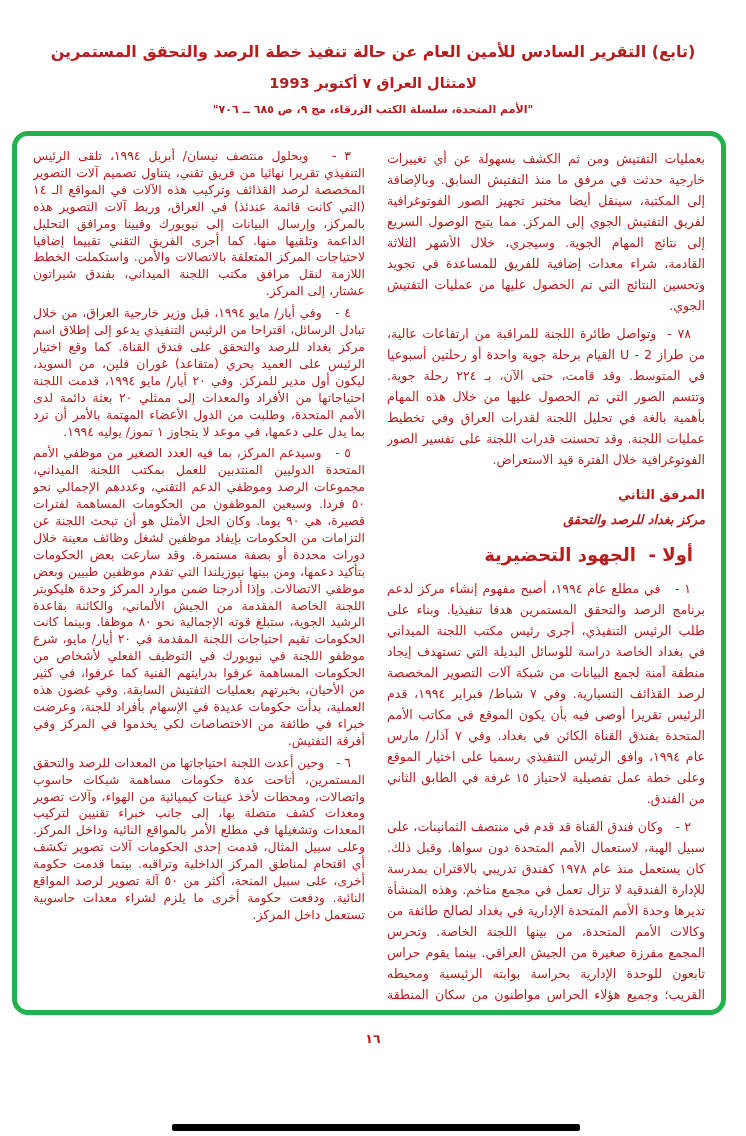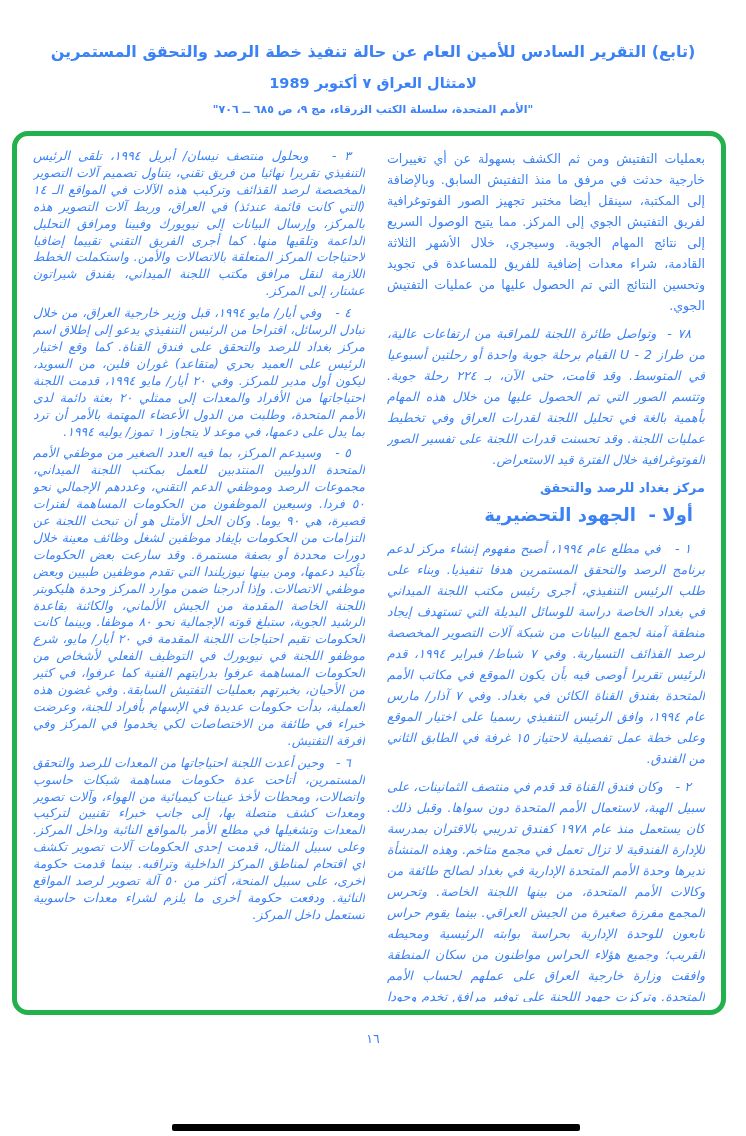--- a/index.html
+++ b/index.html
@@ -1,21 +1,21 @@
 <!DOCTYPE html>
 <html lang="ar"><head>
 <meta charset="utf-8">
 <style>
   html,body{margin:0;padding:0;background:#ffffff;}
   .page{
     position:relative;
     width:746px;height:1136px;
     background:#ffffff;
     font-family:"DejaVu Sans","Liberation Sans",sans-serif;
-    color:#3b82f6;
+    color:#b91c1c;
     overflow:hidden;
   }
   
   .header{
     position:absolute;top:42px;left:0;right:0;
     text-align:center;
   }
   .title1{font-size:16px;font-weight:bold;letter-spacing:0;}
   .title2{font-size:14.5px;font-weight:bold;margin-top:14px;}
   .source{font-size:11px;font-weight:bold;margin-top:12px;}
@@ -37,62 +37,63 @@
   }
   .col{overflow:hidden;}
   .col-right{flex:none;width:318px;font-size:12.6px;line-height:21px;}
   .col-left{flex:1;font-size:12.4px;line-height:16.9px;}
   .col p{
     margin:0 0 7px 0;
     text-align:justify;
     text-justify:inter-word;
   }
   .col-left p{margin-bottom:5px;}
-  p.num{text-indent:14px;font-style:italic;}
+  p.num{text-indent:14px;}
   .h-bold{
     font-weight:bold;font-size:12.8px;
     text-align:right;
   }
   .h-annex{margin:14px 0 4px 0;}
-  .h-annex-sub{margin:0 0 6px 0;}
+  .h-annex-sub{margin:0 0 14px 0;font-style:italic;}
   .h-section{
     font-weight:bold;font-size:18px;
     text-indent:12px;
     margin:2px 0 13px 0;
   }
   
   .page-number{
     position:absolute;top:1031px;left:0;right:0;
     text-align:center;
-    font-size:12.5px;font-weight:normal;
+    font-size:12.5px;font-weight:bold;
   }
   .scan-bar{
     position:absolute;left:172px;top:1124px;
     width:408px;height:7px;
     background:#000000;
     border-radius:2px;
   }
 </style>
 </head>
 <body>
 
 <div class="page">
 
   <div class="header" dir="rtl">
     <div class="title1">(تابع) التقرير السادس للأمين العام عن حالة تنفيذ خطة الرصد والتحقق المستمرين</div>
-    <div class="title2">لامتثال العراق ٧ أكتوبر 1989</div>
+    <div class="title2">لامتثال العراق ٧ أكتوبر 1993</div>
     <div class="source">"الأمم المتحدة، سلسلة الكتب الزرقاء، مج ٩، ص ٦٨٥ ــ ٧٠٦"</div>
   </div>
 
   <div class="frame">
     <div class="columns" dir="rtl">
 
       <div class="col col-right">
         <p>بعمليات التفتيش ومن ثم الكشف بسهولة عن أي تغييرات خارجية حدثت في مرفق ما منذ التفتيش السابق. وبالإضافة إلى المكتبة، سينقل أيضا مختبر تجهيز الصور الفوتوغرافية لفريق التفتيش الجوي إلى المركز. مما يتيح الوصول السريع إلى نتائج المهام الجوية. وسيجري، خلال الأشهر الثلاثة القادمة، شراء معدات إضافية للفريق للمساعدة في تجويد وتحسين النتائج التي تم الحصول عليها من عمليات التفتيش الجوي.</p>
         <p class="num">٧٨ -&nbsp;&nbsp;وتواصل طائرة اللجنة للمراقبة من ارتفاعات عالية، من طراز 2 - U القيام برحلة جوية واحدة أو رحلتين أسبوعيا في المتوسط. وقد قامت، حتى الآن، بـ ٢٢٤ رحلة جوية. وتتسم الصور التي تم الحصول عليها من خلال هذه المهام بأهمية بالغة في تحليل اللجنة لقدرات العراق وفي تخطيط عمليات اللجنة. وقد تحسنت قدرات اللجنة على تفسير الصور الفوتوغرافية خلال الفترة قيد الاستعراض.</p>
+        <div class="h-bold h-annex">المرفق الثاني</div>
         <div class="h-bold h-annex-sub">مركز بغداد للرصد والتحقق</div>
         <div class="h-section">أولا -&nbsp;&nbsp;الجهود التحضيرية</div>
         <p class="num">١ -&nbsp;&nbsp;&nbsp;في مطلع عام ١٩٩٤، أصبح مفهوم إنشاء مركز لدعم برنامج الرصد والتحقق المستمرين هدفا تنفيذيا. وبناء على طلب الرئيس التنفيذي، أجرى رئيس مكتب اللجنة الميداني في بغداد الخاصة دراسة للوسائل البديلة التي تستهدف إيجاد منطقة آمنة لجمع البيانات من شبكة آلات التصوير المخصصة لرصد القذائف التسيارية. وفي ٧ شباط/ فبراير ١٩٩٤، قدم الرئيس تقريرا أوصى فيه بأن يكون الموقع في مكاتب الأمم المتحدة بفندق القناة الكائن في بغداد. وفي ٧ آذار/ مارس عام ١٩٩٤، وافق الرئيس التنفيذي رسميا على اختيار الموقع وعلى خطة عمل تفصيلية لاحتياز ١٥ غرفة في الطابق الثاني من الفندق.</p>
         <p class="num">٢ -&nbsp;&nbsp;&nbsp;وكان فندق القناة قد قدم في منتصف الثمانينات، على سبيل الهبة، لاستعمال الأمم المتحدة دون سواها. وقبل ذلك. كان يستعمل منذ عام ١٩٧٨ كفندق تدريبي بالاقتران بمدرسة للإدارة الفندقية لا تزال تعمل في مجمع متاخم. وهذه المنشأة تديرها وحدة الأمم المتحدة الإدارية في بغداد لصالح طائفة من وكالات الأمم المتحدة، من بينها اللجنة الخاصة. وتحرس المجمع مفرزة صغيرة من الجيش العراقي. بينما يقوم حراس تابعون للوحدة الإدارية بحراسة بوابته الرئيسية ومحيطه القريب؛ وجميع هؤلاء الحراس مواطنون من سكان المنطقة وافقت وزارة خارجية العراق على عملهم لحساب الأمم المتحدة. وتركزت جهود اللجنة على توفير مرافق تخدم وجودا مستمرا في العراق (يتجاوز وجود قوة صغيرة، في إطار مكتب اللجنة الميداني، مخصصة للدعم السوقي والخدمات الطبية وخدمات الاتصال)، وعلى توفير منطقة آمنة داخل هذه المكاتب للمعلومات الحساسة المستمدة من الرصد ومن عمليات التفتيش.</p>
       </div>
 
       <div class="col col-left">
         <p class="num">٣ -&nbsp;&nbsp;&nbsp;وبحلول منتصف نيسان/ أبريل ١٩٩٤، تلقى الرئيس التنفيذي تقريرا نهائيا من فريق تقني، يتناول تصميم آلات التصوير المخصصة لرصد القذائف وتركيب هذه الآلات في المواقع الـ ١٤ (التي كانت قائمة عندئذ) في العراق، وربط آلات التصوير هذه بالمركز، وإرسال البيانات إلى نيويورك وفيينا ومرافق التحليل الداعمة وتلقيها منها. كما أجرى الفريق التقني تقييما إضافيا لاحتياجات المركز المتعلقة بالاتصالات والأمن. واستكملت الخطط اللازمة لنقل مرافق مكتب اللجنة الميداني، بفندق شيراتون عشتار، إلى المركز.</p>
         <p class="num">٤ -&nbsp;&nbsp;&nbsp;وفي أيار/ مايو ١٩٩٤، قبل وزير خارجية العراق، من خلال تبادل الرسائل، اقتراحا من الرئيس التنفيذي يدعو إلى إطلاق اسم مركز بغداد للرصد والتحقق على فندق القناة. كما وقع اختيار الرئيس على العميد بحري (متقاعد) غوران فلين، من السويد، ليكون أول مدير للمركز. وفي ٢٠ أيار/ مايو ١٩٩٤، قدمت اللجنة احتياجاتها من الأفراد والمعدات إلى ممثلي ٢٠ بعثة دائمة لدى الأمم المتحدة، وطلبت من الدول الأعضاء المهتمة بالأمر أن ترد بما يدل على دعمها، في موعد لا يتجاوز ١ تموز/ يوليه ١٩٩٤.</p>
         <p class="num">٥ -&nbsp;&nbsp;&nbsp;وسيدعم المركز، بما فيه العدد الصغير من موظفي الأمم المتحدة الدوليين المنتدبين للعمل بمكتب اللجنة الميداني، مجموعات الرصد وموظفي الدعم التقني، وعددهم الإجمالي نحو ٥٠ فردا. وسيعين الموظفون من الحكومات المساهمة لفترات قصيرة، هي ٩٠ يوما. وكان الحل الأمثل هو أن تبحث اللجنة عن التزامات من الحكومات بإيفاد موظفين لشغل وظائف معينة خلال دورات محددة أو بصفة مستمرة. وقد سارعت بعض الحكومات بتأكيد دعمها، ومن بينها نيوزيلندا التي تقدم موظفين طبيين وبعض موظفي الاتصالات. وإذا أدرجنا ضمن موارد المركز وحدة هليكوبتر اللجنة الخاصة المقدمة من الجيش الألماني، والكائنة بقاعدة الرشيد الجوية، ستبلغ قوته الإجمالية نحو ٨٠ موظفا. وبينما كانت الحكومات تقيم احتياجات اللجنة المقدمة في ٢٠ أيار/ مايو، شرع موظفو اللجنة في نيويورك في التوظيف الفعلي لأشخاص من الحكومات المساهمة عرفوا بدرايتهم الفنية كما عرفوا، في كثير من الأحيان، بخبرتهم بعمليات التفتيش السابقة. وفي غضون هذه العملية، بدأت حكومات عديدة في الإسهام بأفراد للجنة، وعرضت خبراء في طائفة من الاختصاصات لكي يخدموا في المركز وفي أفرقة التفتيش.</p>

